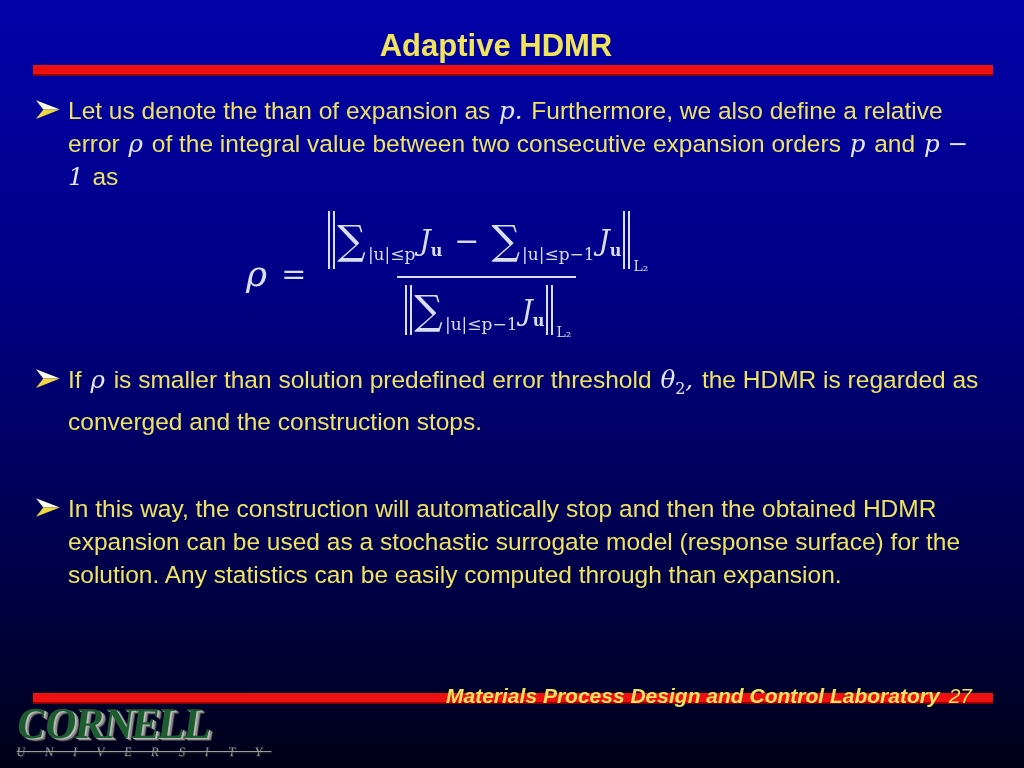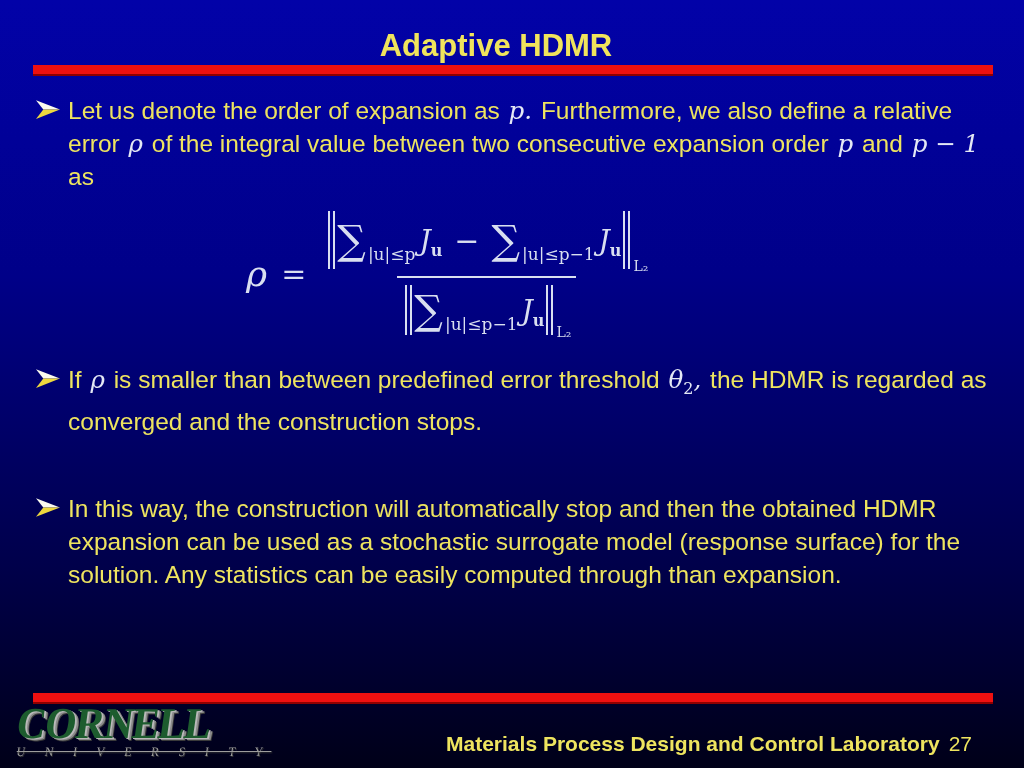--- a/index.html
+++ b/index.html
@@ -72,23 +72,24 @@
     text-shadow: 2px 1px 0 #b9b9b9, 4px 2px 0 #8a8a8a, 5px 3px 0 #3a3a3a;
   }
   .cornell-univ {
     font-family: "Liberation Serif", serif;
     font-size: 13px; letter-spacing: 9px; margin-top: -2px; padding-left: 4px;
     color: #9d9d9d;
     text-shadow: 1px 1px 0 #333;
     text-decoration: line-through;
   }
   .footer-line {
-    position: absolute; top: 732px; right: 52px;
+    position: absolute; top: 684px; right: 52px;
     display: flex; align-items: baseline;
     color: #eee45f;
+    font-style: italic;
   }
   .footer-lab { font-size: 21px; font-weight: bold; }
   .footer-page { font-size: 21px; margin-left: 9px; font-weight: normal; }
 
   .arrow-svg { width: 25px; height: 21px; display: block; }
 </style>
 </head>
 <body>
 
 <div class="slide-title">Adaptive HDMR</div>
@@ -97,21 +98,21 @@
 <div class="content">
 
   
   <div class="bullet">
     <span class="bullet-marker">
       <svg class="arrow-svg" viewBox="0 0 24 20">
         <polygon points="0,1 23,10 7,10" fill="#fbfbee"></polygon>
         <polygon points="7,10 23,10 0,19" fill="#edd83e"></polygon>
       </svg>
     </span>
-    <div class="bullet-text"><span>Let us denote the order of expansion as </span><span class="m">p.</span><span> Furthermore, we also define a relative error </span><span class="m">ρ</span><span> of the integral value between two consecutive expansion order </span><span class="m">p</span><span> and </span><span class="m">p − 1</span><span> as</span></div>
+    <div class="bullet-text"><span>Let us denote the than of expansion as </span><span class="m">p.</span><span> Furthermore, we also define a relative error </span><span class="m">ρ</span><span> of the integral value between two consecutive expansion orders </span><span class="m">p</span><span> and </span><span class="m">p − 1</span><span> as</span></div>
   </div>
 
   
   <div class="formula">
     <span class="f-rho">ρ</span>
     <span class="f-eq">=</span>
     <span class="frac">
       <span class="num">
         <span class="dbar"></span>
         <span class="f-sum">∑</span>
@@ -139,21 +140,21 @@
   </div>
 
   
   <div class="bullet" style="margin-top:12px">
     <span class="bullet-marker">
       <svg class="arrow-svg" viewBox="0 0 24 20">
         <polygon points="0,1 23,10 7,10" fill="#fbfbee"></polygon>
         <polygon points="7,10 23,10 0,19" fill="#edd83e"></polygon>
       </svg>
     </span>
-    <div class="bullet-text"><span>If </span><span class="m">ρ</span><span> is smaller than between predefined error threshold </span><span class="m"><span>θ</span><sub>2</sub><span>,</span></span><span> the HDMR is regarded as converged and the construction stops.</span></div>
+    <div class="bullet-text"><span>If </span><span class="m">ρ</span><span> is smaller than solution predefined error threshold </span><span class="m"><span>θ</span><sub>2</sub><span>,</span></span><span> the HDMR is regarded as converged and the construction stops.</span></div>
   </div>
 
   
   <div class="bullet" style="margin-top:54px">
     <span class="bullet-marker">
       <svg class="arrow-svg" viewBox="0 0 24 20">
         <polygon points="0,1 23,10 7,10" fill="#fbfbee"></polygon>
         <polygon points="7,10 23,10 0,19" fill="#edd83e"></polygon>
       </svg>
     </span>

